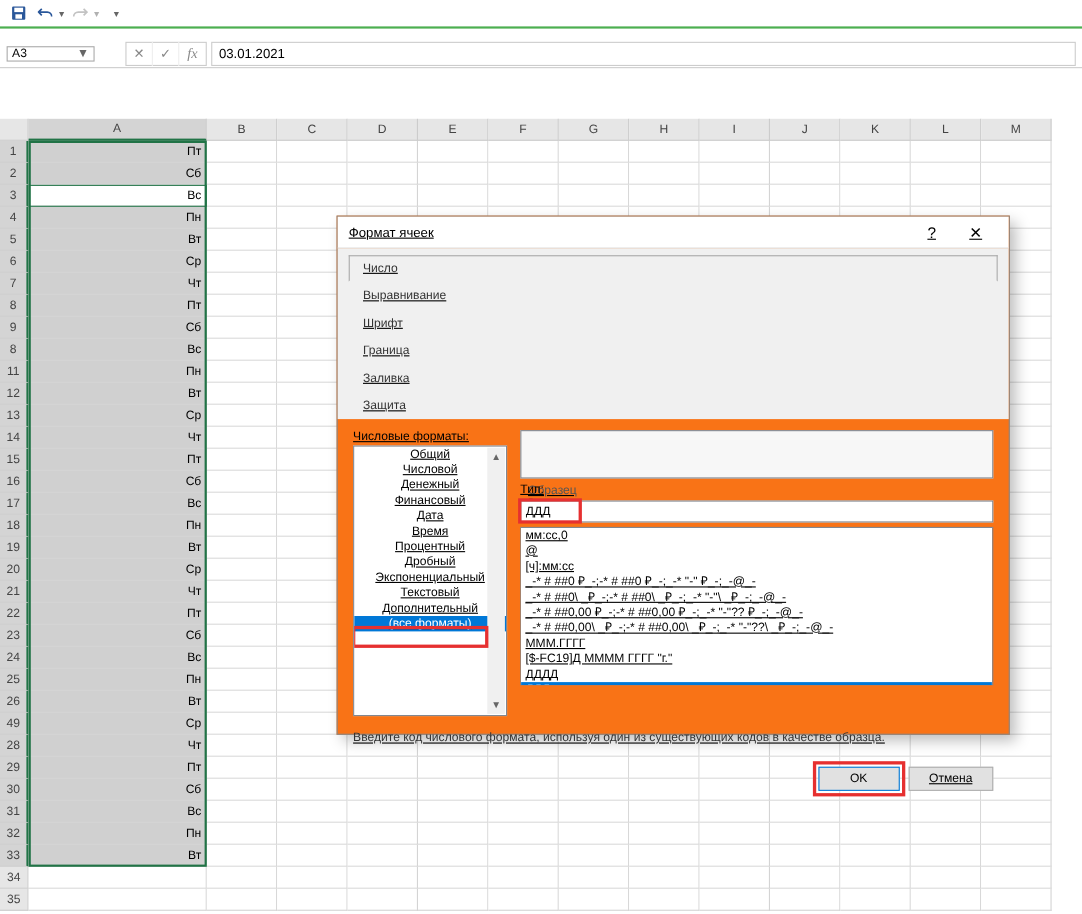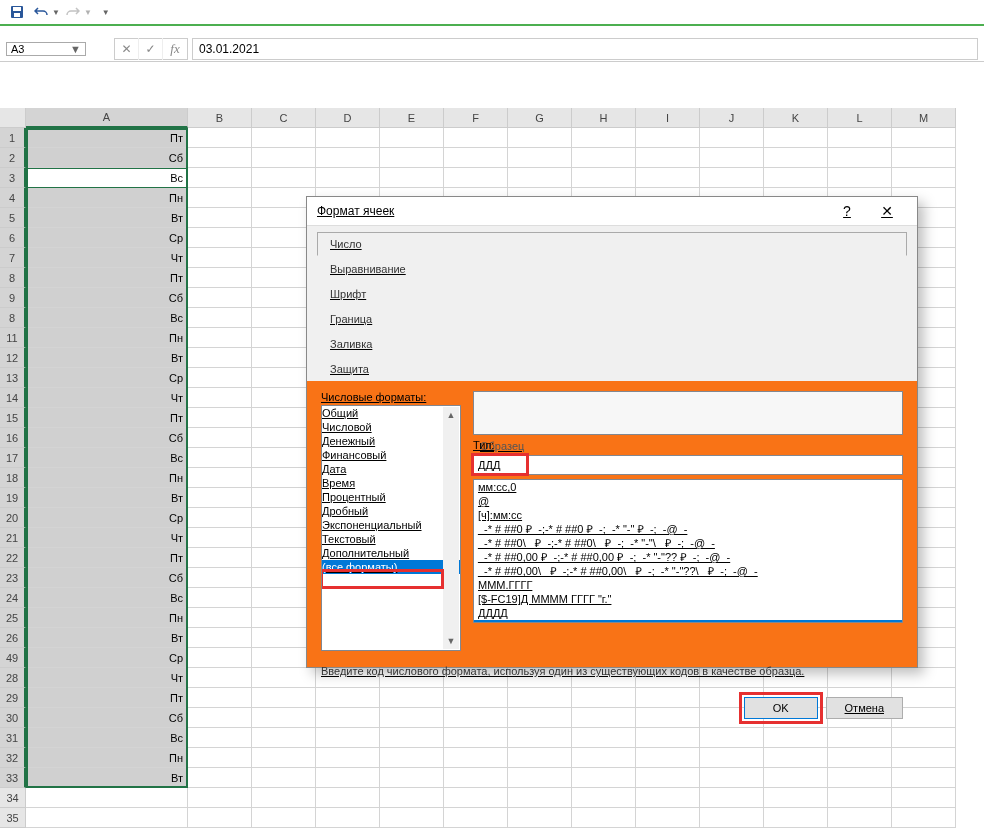--- a/index.html
+++ b/index.html
@@ -47,21 +47,21 @@
 .dlg-title-btn { width: 40px; height: 28px; display: flex; align-items: center; justify-content: center; font-size: 14px; cursor: pointer; }
 .dlg-tabs { display: flex; padding: 6px 10px 0 10px; gap: 1px; background: #f0f0f0; flex-direction: column; }
 .dlg-tab { padding: 5px 12px; border: 1px solid transparent; cursor: pointer; font-size: 11px; color: #333; }
 .dlg-tab.active { background: #f0f0f0; border: 1px solid #aaa; border-bottom: 1px solid #f0f0f0; position: relative; z-index: 2; }
 .dlg-tab-line { height: 1px; background: #aaa; margin: 0 10px; position: relative; top: -1px; }
 .dlg-body { flex: 1; padding: 10px 14px; display: flex; flex-direction: column; gap: 6px; }
 .dlg-row1 { display: flex; gap: 12px; }
 .cat-col { width: 140px; }
 .cat-label { font-size: 11px; margin-bottom: 2px; display: block; }
 .cat-list { border: 1px solid #828790; background: #fff; height: 246px; overflow-y: auto; position: relative; }
-.cat-item { padding: 1px 0; font-size: 11px; cursor: pointer; white-space: nowrap; }
+.cat-item { padding: 1px 12px; font-size: 11px; cursor: pointer; white-space: nowrap; text-align: center; }
 .cat-item.sel { background: #0078d7; color: #fff; }
 .cat-hilite { position: absolute; border: 3px solid #e63030; pointer-events: none; }
 .right-col { flex: 1; display: flex; flex-direction: column; gap: 4px; }
 .sample-box { border: 1px solid #828790; background: #f7f7f7; padding: 4px 6px; height: 44px; }
 .sample-lbl { font-size: 11px; color: #555; margin-top: 44px; }
 .sample-val { font-size: 11px; }
 .type-lbl { font-size: 11px; }
 .type-wrap { position: relative; }
 .type-input { border: 1px solid #828790; background: #fff; height: 20px; padding: 0 4px; font-size: 11px; width: 100%; }
 .type-hilite { position: absolute; left: -2px; top: -2px; width: 58px; height: 23px; border: 3px solid #e63030; pointer-events: none; }

